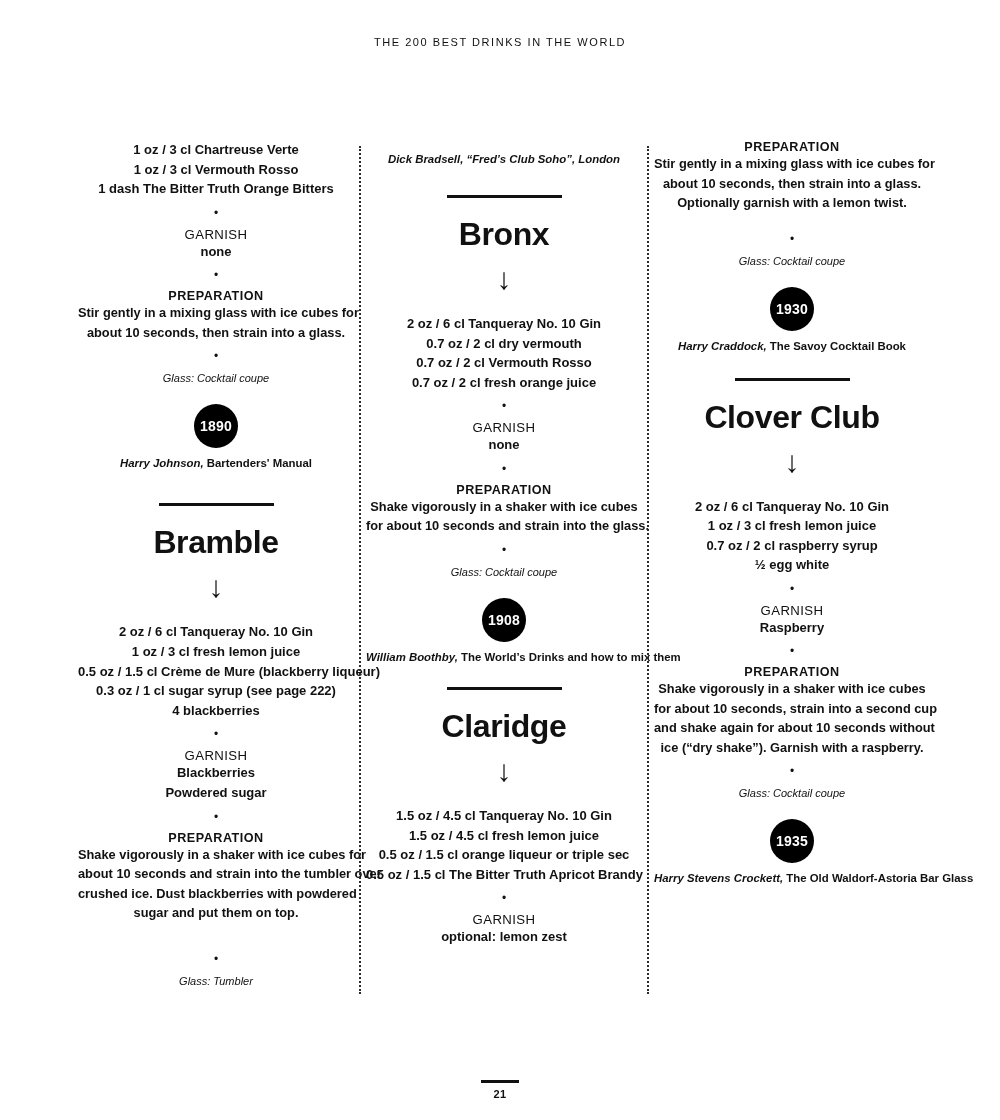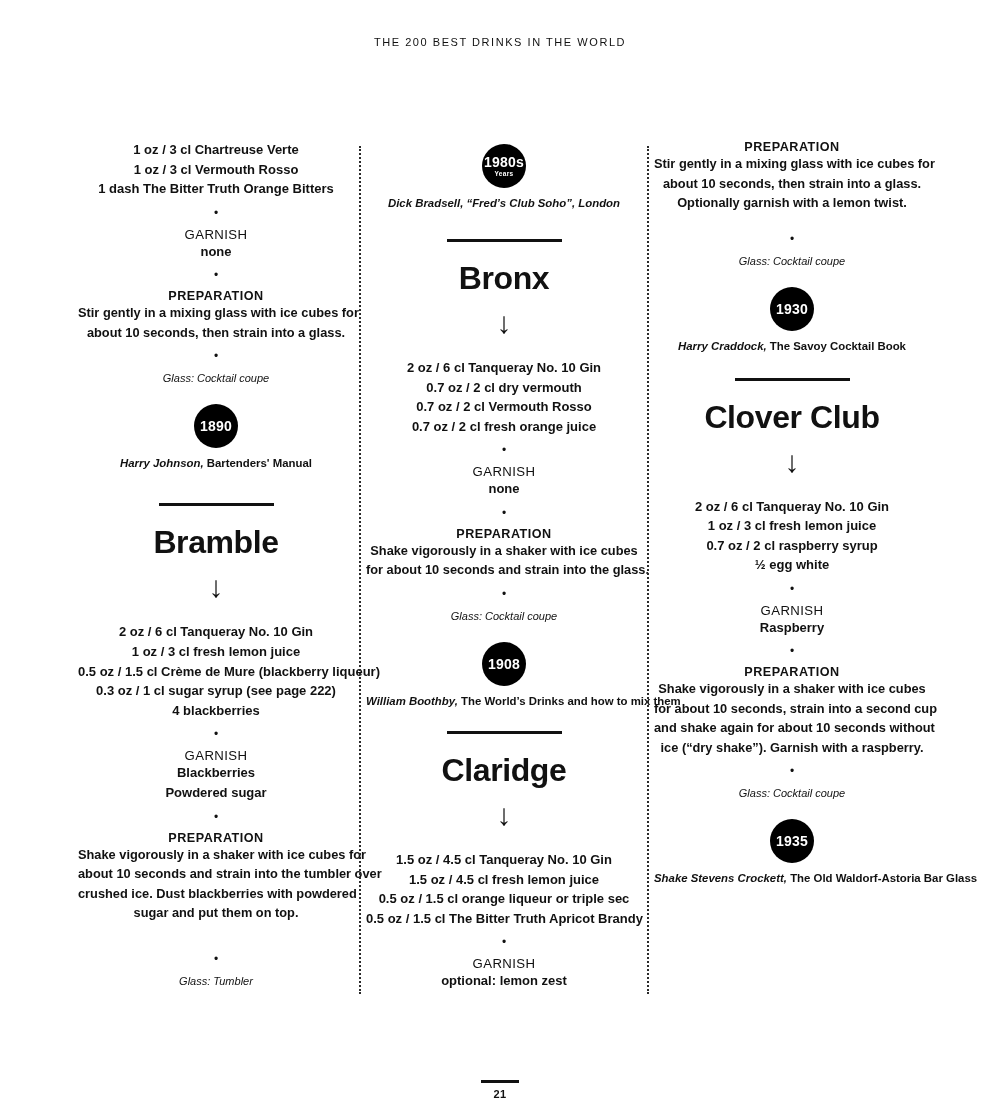--- a/index.html
+++ b/index.html
@@ -262,26 +262,20 @@
       <div class="glass">Glass: Tumbler</div>
     </div>
   </div>
 
   <div class="col-gap"></div>
 
   <div class="column">
 
     <div>
       <div class="sp-4"></div>
-      <div class="badge-wrap">
-        <div class="badge">
-          <span>1980s</span>
-          <span class="badge-sub">Years</span>
-        </div>
-      </div>
       <div class="attribution">
         <span class="who">Dick Bradsell,</span>
         <span class="who">“Fred’s Club Soho”, London</span>
       </div>
     </div>
 
     <div class="sp-30"></div>
     <div class="section-rule"></div>
     <div class="sp-18"></div>
 
@@ -400,21 +394,21 @@
       </div>
       <div class="dot"></div>
       <div class="glass">Glass: Cocktail coupe</div>
       <div class="sp-20"></div>
       <div class="badge-wrap">
         <div class="badge">
           <span>1935</span>
         </div>
       </div>
       <div class="attribution">
-        <span class="who">Shake Stevens Crockett,</span>
+        <span class="who">Harry Stevens Crockett,</span>
         <span>The Old Waldorf-Astoria Bar Glass</span>
       </div>
     </div>
   </div>
 
 </div>
 
 <div class="folio">
   <div class="folio-rule"></div>
   <div class="folio-num">21</div>

